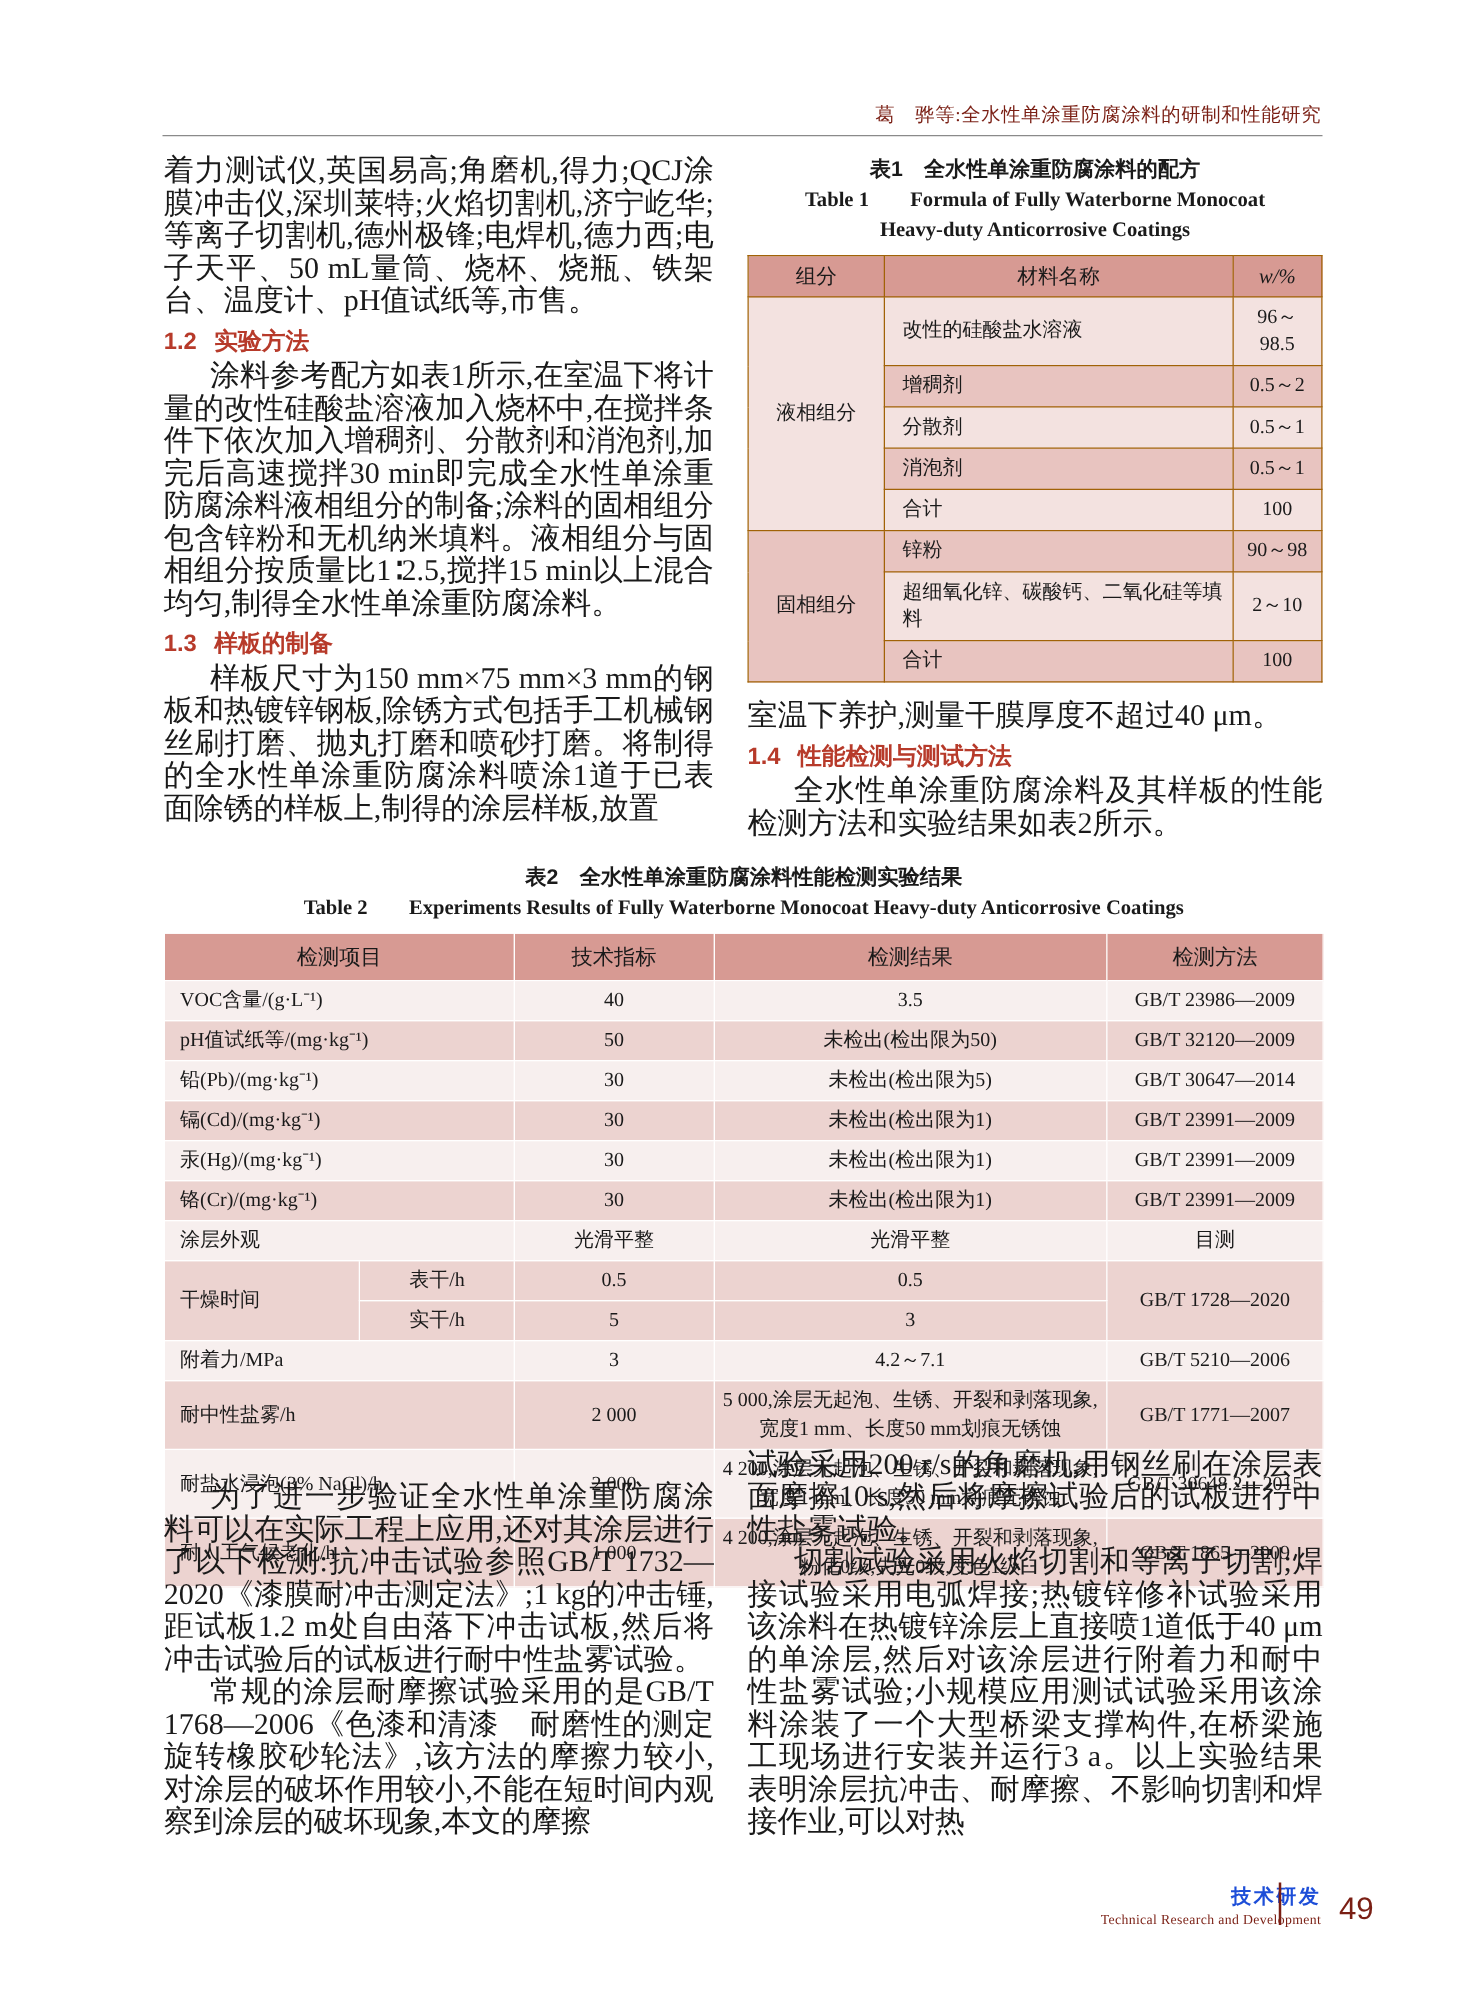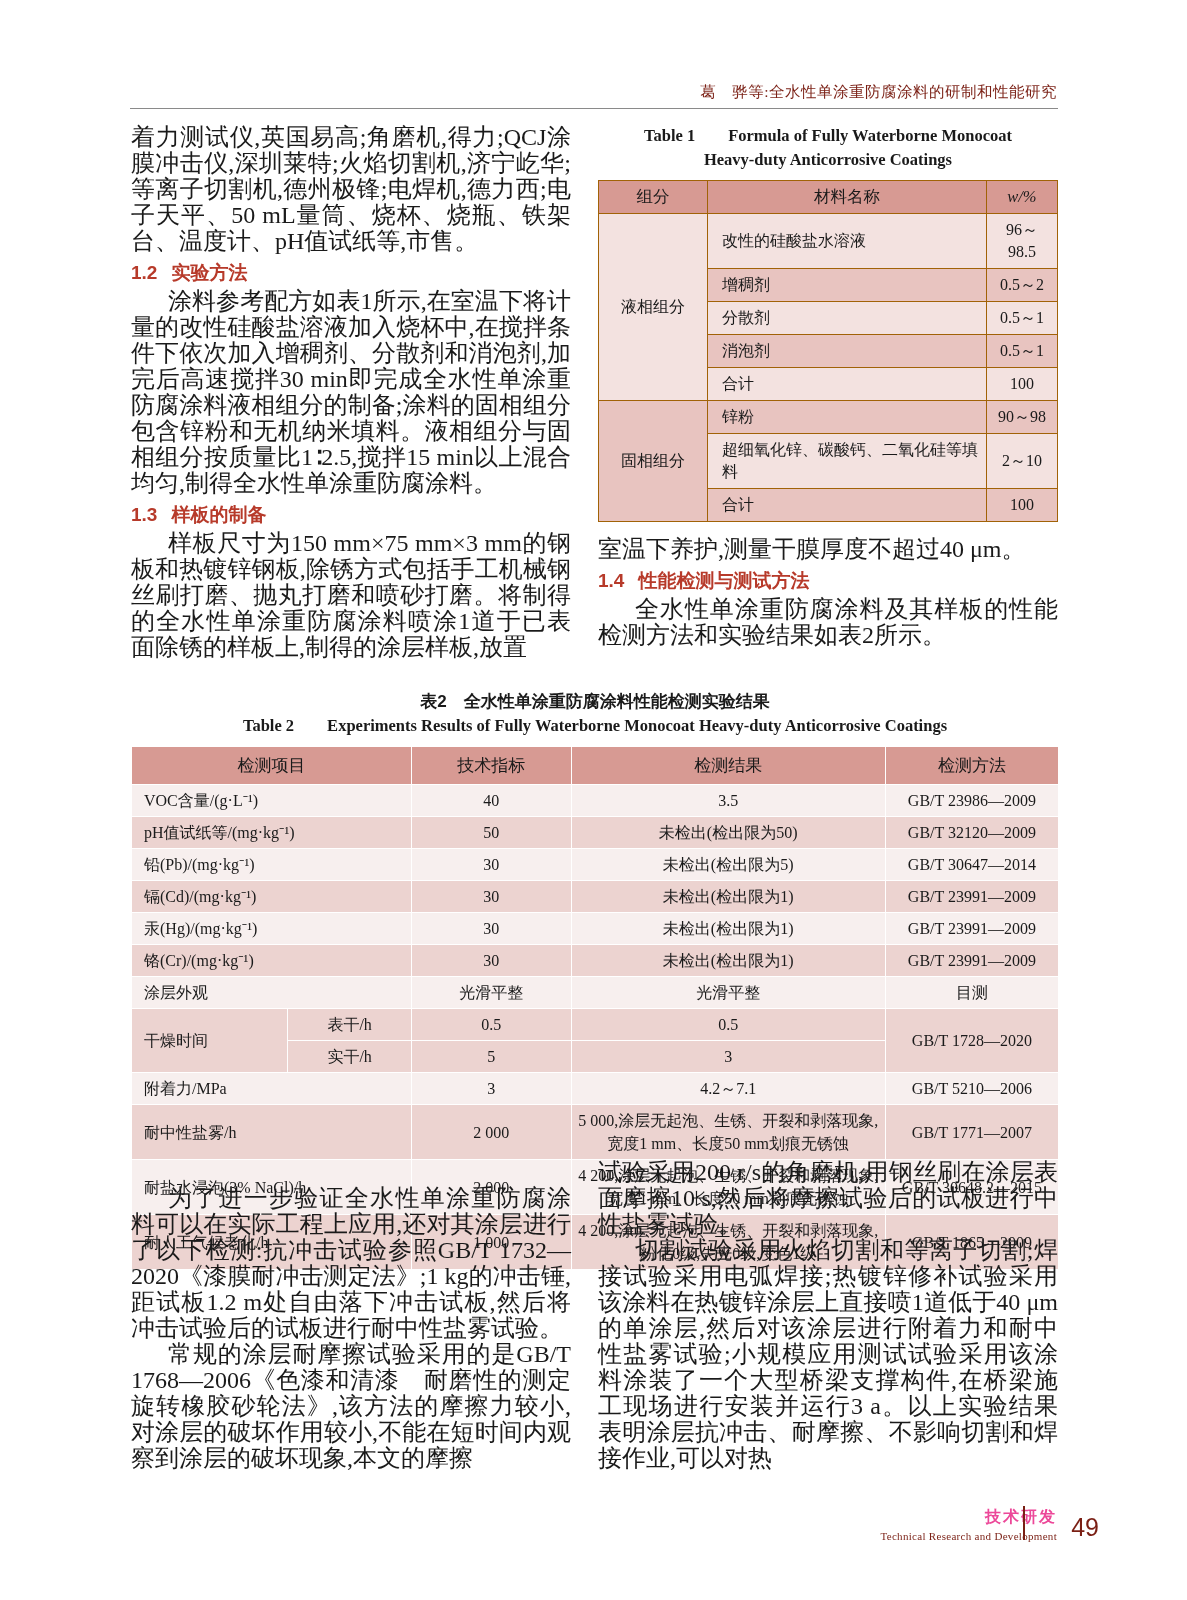--- a/index.html
+++ b/index.html
@@ -149,21 +149,21 @@
   .footer {
     position: absolute;
     right: 130px;
     bottom: 58px;
     text-align: right;
   }
   .footer .cn {
     font-family: "Liberation Sans", sans-serif;
     font-size: 16px;
     font-weight: bold;
-    color: #ec4899;
+    color: #1d4ed8;
     letter-spacing: 2px;
   }
   .footer .en {
     font-size: 11px;
     color: #7a1f14;
     letter-spacing: 0.3px;
     margin-top: 2px;
   }
   .footer .pageno {
     position: absolute;
@@ -198,20 +198,21 @@
     </h3>
     <p class="body indent">涂料参考配方如表1所示,在室温下将计量的改性硅酸盐溶液加入烧杯中,在搅拌条件下依次加入增稠剂、分散剂和消泡剂,加完后高速搅拌30 min即完成全水性单涂重防腐涂料液相组分的制备;涂料的固相组分包含锌粉和无机纳米填料。液相组分与固相组分按质量比1∶2.5,搅拌15 min以上混合均匀,制得全水性单涂重防腐涂料。</p>
     <h3 class="sec">
       <span class="num">1.3</span><span>样板的制备</span>
     </h3>
     <p class="body indent">样板尺寸为150 mm×75 mm×3 mm的钢板和热镀锌钢板,除锈方式包括手工机械钢丝刷打磨、抛丸打磨和喷砂打磨。将制得的全水性单涂重防腐涂料喷涂1道于已表面除锈的样板上,制得的涂层样板,放置</p>
   </div>
 
   <div class="col-right">
     <div class="tbl-caption">
+      <div class="cn">表1　全水性单涂重防腐涂料的配方</div>
       <div class="en">Table 1　　Formula of Fully Waterborne Monocoat</div>
       <div class="en">Heavy-duty Anticorrosive Coatings</div>
     </div>
 
     <table class="t1">
       <thead>
         <tr>
           <th>组分</th>
           <th>材料名称</th>
           <th class="ital">w/%</th>

